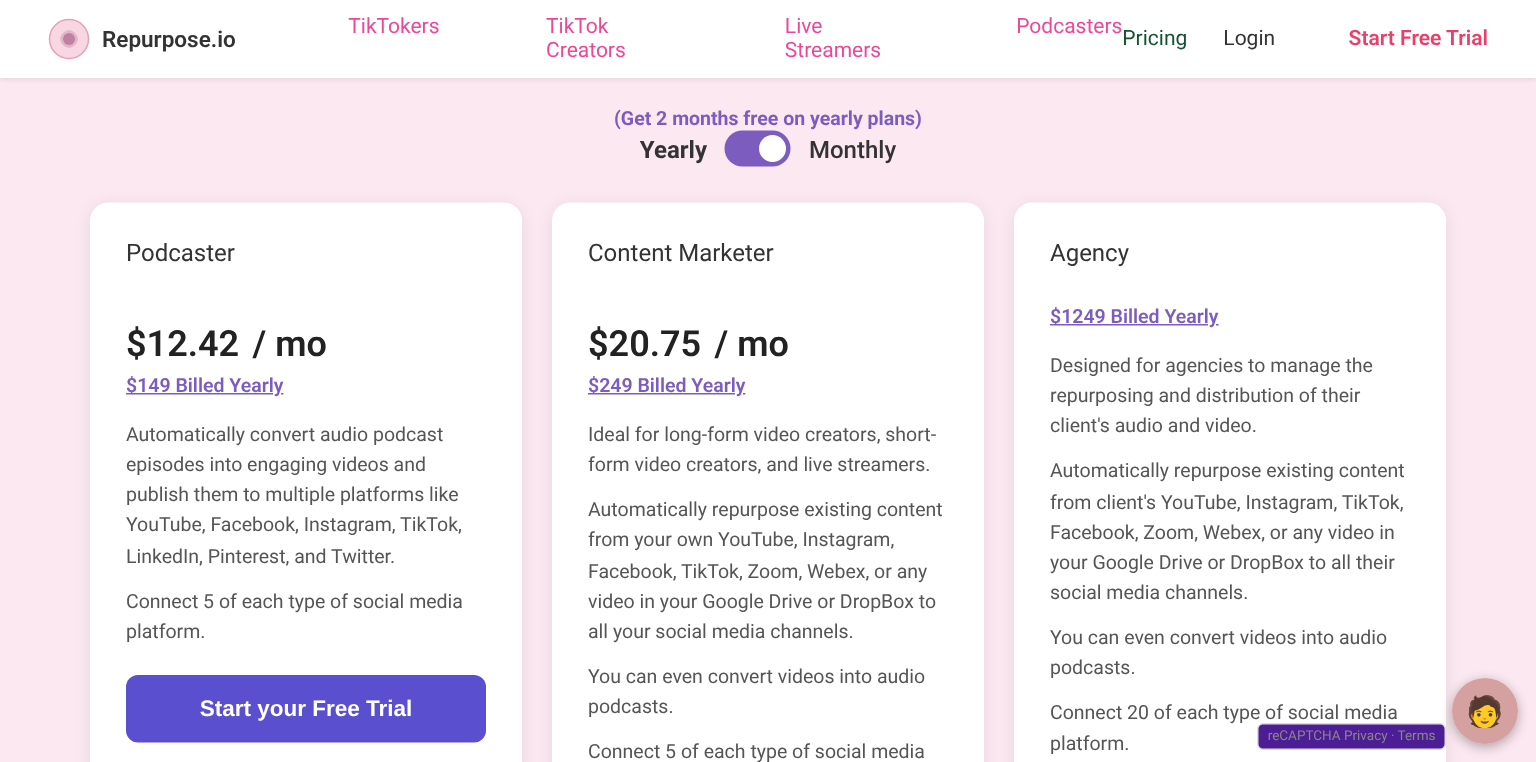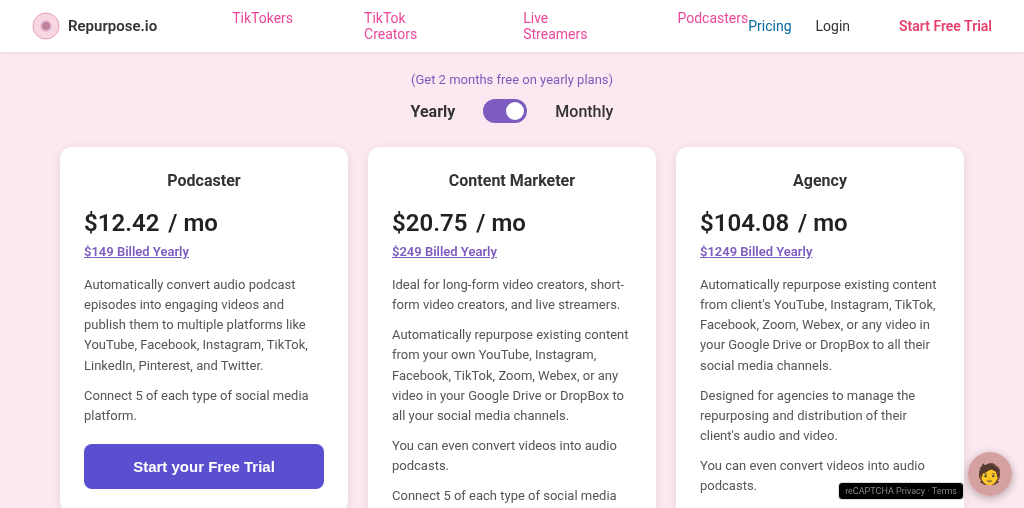--- a/index.html
+++ b/index.html
@@ -47,21 +47,21 @@
       text-decoration: none;
       margin-left: 43px;
     }
     .nav-right {
       display: flex;
       align-items: center;
       gap: 24px;
     }
     .nav-pricing {
       font-size: 14px;
-      color: #0369a1;
+      color: #14532d;
       cursor: pointer;
     }
     .nav-login {
       font-size: 14px;
       color: #333;
       cursor: pointer;
     }
     .nav-cta {
       font-size: 14px;
       color: #e8406a;
@@ -76,28 +76,28 @@
     }
 
     
     .toggle-section {
       text-align: center;
       margin-bottom: 24px;
     }
     .promo-text {
       color: #7c5cbf;
       font-size: 13px;
-      font-weight: 400;
-      margin-bottom: 12px;
+      font-weight: 700;
+      margin-bottom: 0;
     }
     .toggle-row {
       display: flex;
       align-items: center;
       justify-content: center;
-      gap: 28px;
+      gap: 12px;
     }
     .toggle-label {
       font-size: 16px;
       color: #333;
       font-weight: 500;
     }
     .toggle-label.active {
       font-weight: 700;
     }
     .toggle-switch {
@@ -127,24 +127,23 @@
     }
     .card {
       background: white;
       border-radius: 12px;
       padding: 24px;
       width: 300px;
       box-shadow: 0 2px 12px rgba(0,0,0,0.08);
     }
     .card-title {
       font-size: 16px;
-      font-weight: 700;
+      font-weight: 400;
       color: #333;
-      margin-bottom: 8px;
-      text-align: center;
+      margin-bottom: 26px;
     }
     .card-price {
       font-size: 36px;
       font-weight: 800;
       color: #222;
       margin-bottom: 4px;
     }
     .card-price span {
       font-size: 24px;
       font-weight: 600;
@@ -194,21 +193,21 @@
       background: #d4a0a0;
       display: flex;
       align-items: center;
       justify-content: center;
       font-size: 20px;
     }
     .recaptcha-badge {
       position: fixed;
       bottom: 8px;
       right: 60px;
-      background: #000000;
+      background: #4c1d95;
       border: 1px solid #ddd;
       border-radius: 4px;
       font-size: 9px;
       color: #888;
       padding: 3px 6px;
       display: flex;
       align-items: center;
       gap: 3px;
     }
   </style>
@@ -273,27 +272,23 @@
       <div class="card-billing">$249 Billed Yearly</div>
       <div class="card-desc">Ideal for long-form video creators, short-form video creators, and live streamers.</div>
       <div class="card-desc">Automatically repurpose existing content from your own YouTube, Instagram, Facebook, TikTok, Zoom, Webex, or any video in your Google Drive or DropBox to all your social media channels.</div>
       <div class="card-desc">You can even convert videos into audio podcasts.</div>
       <div class="card-desc">Connect 5 of each type of social media platform.</div>
 
     </div>
 
     <div class="card">
       <div class="card-title">Agency</div>
-      <div class="card-price">
-        <span>$104.08</span>
-        <span>/ mo</span>
-      </div>
       <div class="card-billing">$1249 Billed Yearly</div>
+      <div class="card-desc">Designed for agencies to manage the repurposing and distribution of their client's audio and video.</div>
       <div class="card-desc">Automatically repurpose existing content from client's YouTube, Instagram, TikTok, Facebook, Zoom, Webex, or any video in your Google Drive or DropBox to all their social media channels.</div>
-      <div class="card-desc">Designed for agencies to manage the repurposing and distribution of their client's audio and video.</div>
       <div class="card-desc">You can even convert videos into audio podcasts.</div>
       <div class="card-desc">Connect 20 of each type of social media platform.</div>
 
     </div>
 
   </div>
 </main>
 
 <div class="chat-widget">
   <div class="chat-widget-inner">🧑</div>

